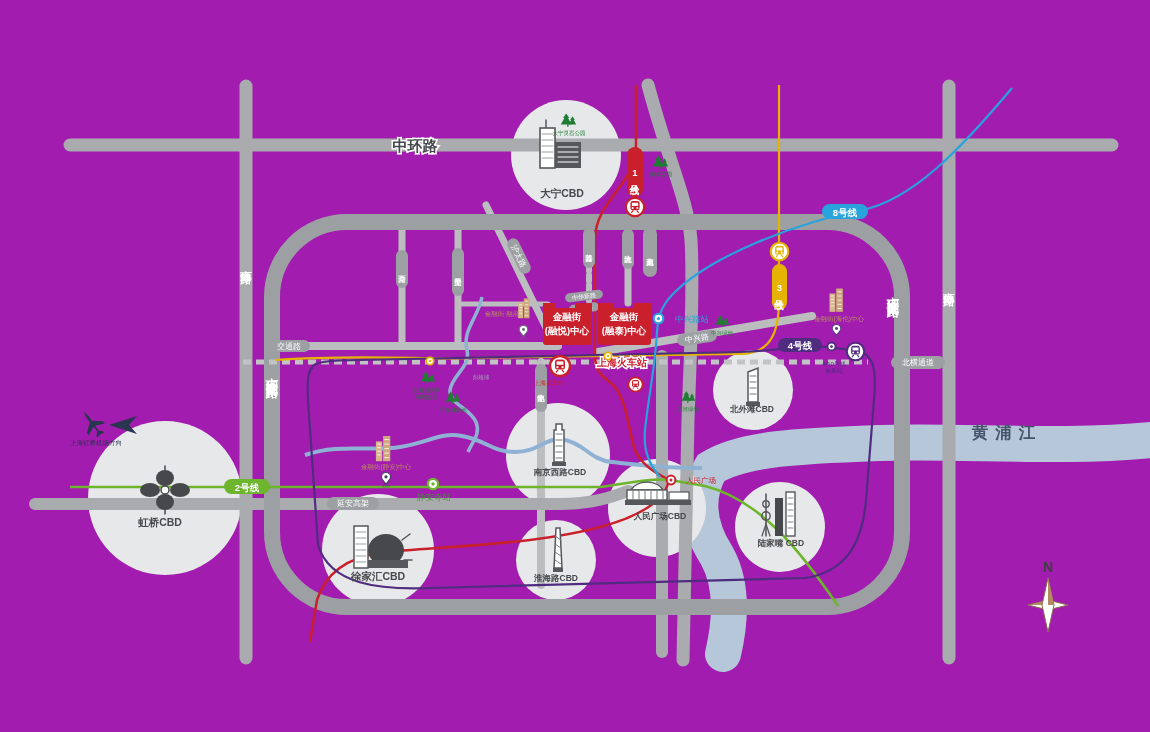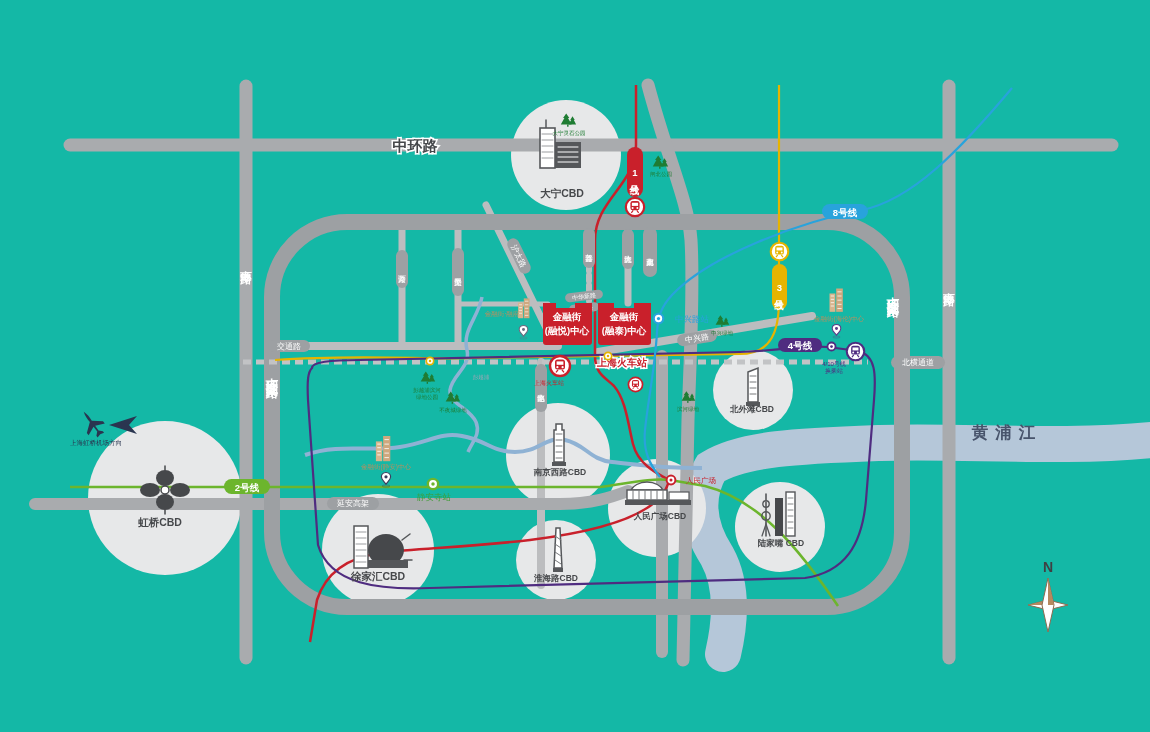--- a/index.html
+++ b/index.html
@@ -1,16 +1,16 @@
 <!DOCTYPE html>
 <html><head>
 <meta charset="utf-8">
 <style>
   html,body{margin:0;padding:0;background:#ffffff;}
-  .stage{position:relative;width:1150px;height:732px;background:#14b8a6;overflow:hidden;}
+  .stage{position:relative;width:1150px;height:732px;background:#a21caf;overflow:hidden;}
   svg text{font-family:"Liberation Sans","DejaVu Sans",sans-serif;}
   
   .rv{fill:#ffffff;font-weight:bold;font-size:11.5px;letter-spacing:1px;
       writing-mode:vertical-rl;text-orientation:upright;text-anchor:middle;}
   .ringv{fill:#ffffff;font-weight:bold;font-size:12.5px;letter-spacing:2px;
       writing-mode:vertical-rl;text-orientation:upright;text-anchor:middle;}
   .pillv{fill:#ffffff;font-size:7.5px;writing-mode:vertical-rl;text-orientation:upright;text-anchor:middle;}
   .pillh{fill:#ffffff;font-size:8px;text-anchor:middle;dominant-baseline:central;}
   .pillh-s{fill:#ffffff;font-size:6px;text-anchor:middle;dominant-baseline:central;}
   .pillbg{fill:#9da0a3;}

